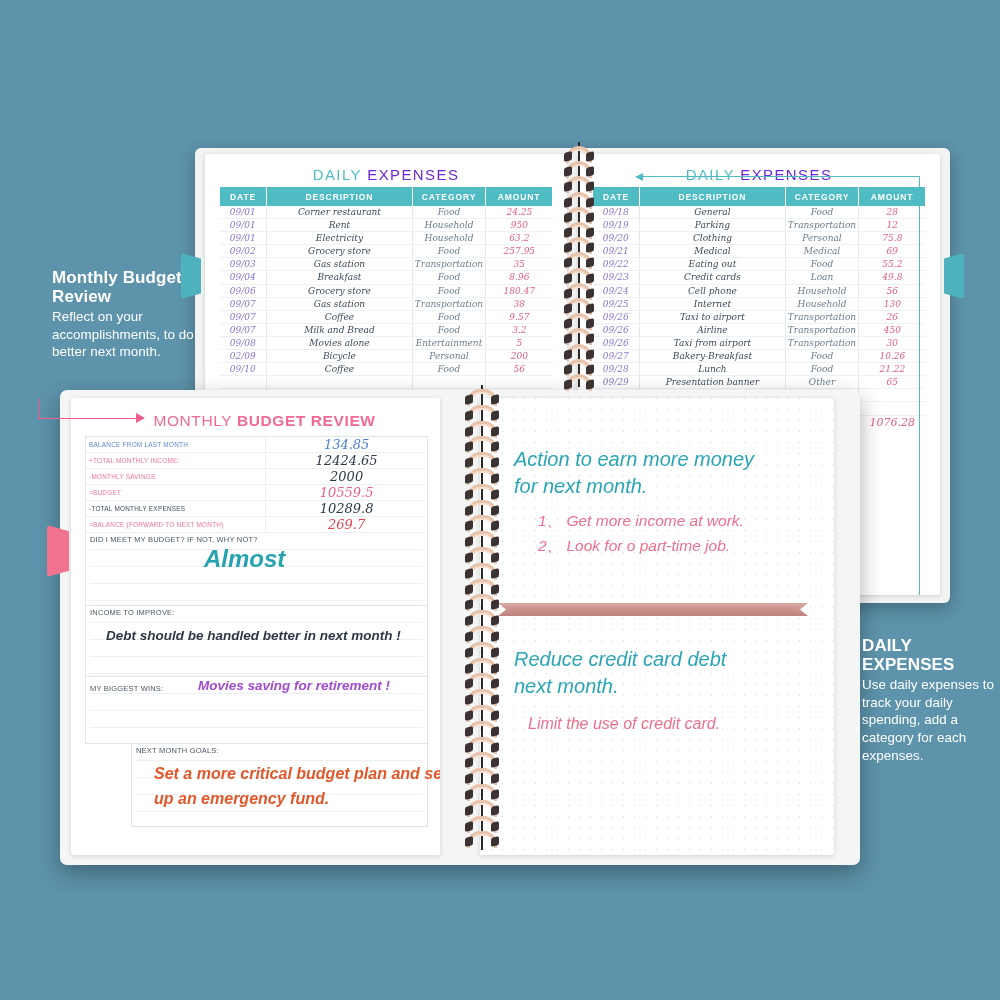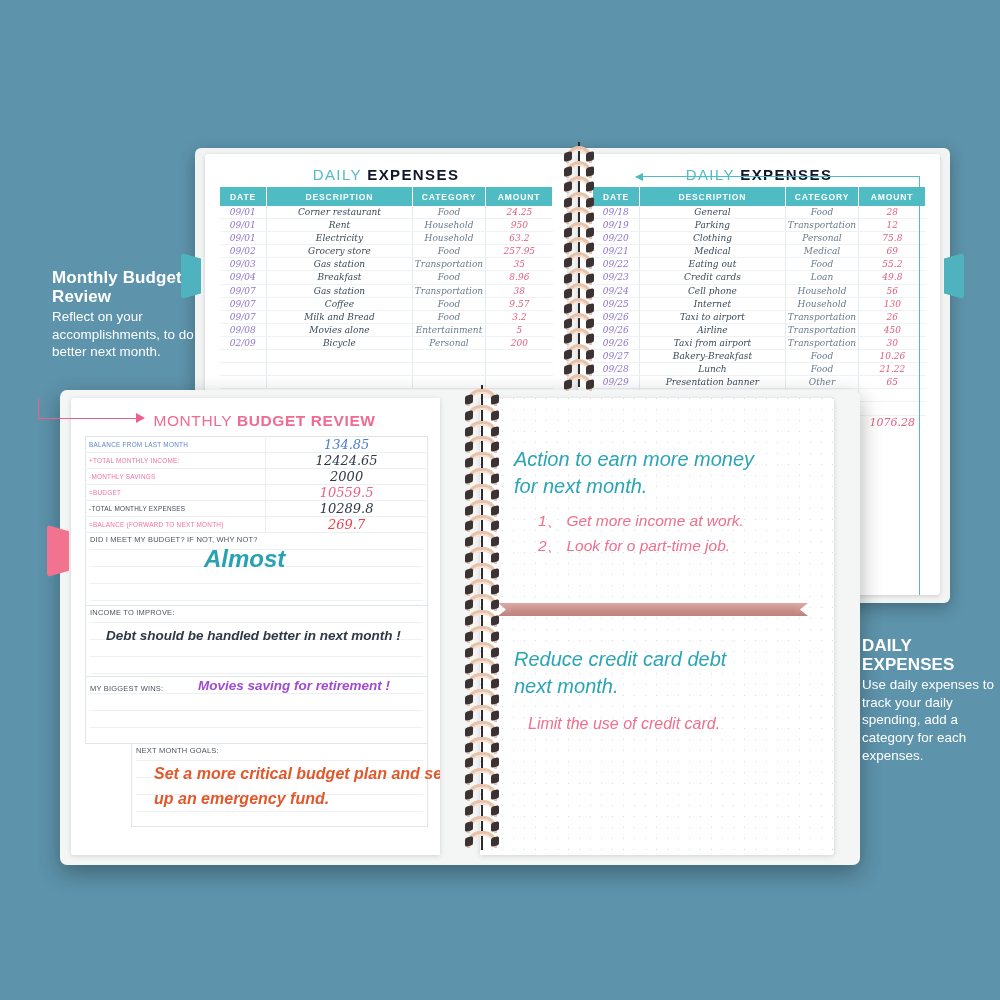--- a/index.html
+++ b/index.html
@@ -66,21 +66,21 @@
   .exp-wrap { position: absolute; left: 14px; right: 14px; top: 12px; bottom: 6px; }
   .exp-title {
     text-align: center;
     font-size: 15px;
     letter-spacing: 1.4px;
     color: #4fbcc4;
     font-weight: 400;
     margin-bottom: 4px;
     white-space: nowrap;
   }
-  .exp-title b { font-weight: 700; color: #0f172a; }
+  .exp-title b { font-weight: 400; color: #6d28d9; }
   .exp-table { width: 100%; border-collapse: collapse; table-layout: fixed; }
   .exp-table th {
     background: #4fbcc4;
     color: #fff;
     font-size: 8.5px;
     font-weight: 700;
     letter-spacing: .9px;
     padding: 3px 0 3px;
     border-left: 1.5px solid #ffffff;
     border-right: 1.5px solid #ffffff;
@@ -375,20 +375,26 @@
                 <td class="c-cat hw">Transportation</td>
                 <td class="c-amt hw">35</td>
               </tr>
               <tr>
                 <td class="c-date hw">09/04</td>
                 <td class="c-desc hw">Breakfast</td>
                 <td class="c-cat hw">Food</td>
                 <td class="c-amt hw">8.96</td>
               </tr>
               <tr>
+                <td class="c-date hw">09/06</td>
+                <td class="c-desc hw">Grocery store</td>
+                <td class="c-cat hw">Food</td>
+                <td class="c-amt hw">180.47</td>
+              </tr>
+              <tr>
                 <td class="c-date hw">09/07</td>
                 <td class="c-desc hw">Gas station</td>
                 <td class="c-cat hw">Transportation</td>
                 <td class="c-amt hw">38</td>
               </tr>
               <tr>
                 <td class="c-date hw">09/07</td>
                 <td class="c-desc hw">Coffee</td>
                 <td class="c-cat hw">Food</td>
                 <td class="c-amt hw">9.57</td>
@@ -403,20 +409,26 @@
                 <td class="c-date hw">09/08</td>
                 <td class="c-desc hw">Movies alone</td>
                 <td class="c-cat hw">Entertainment</td>
                 <td class="c-amt hw">5</td>
               </tr>
               <tr>
                 <td class="c-date hw">02/09</td>
                 <td class="c-desc hw">Bicycle</td>
                 <td class="c-cat hw">Personal</td>
                 <td class="c-amt hw">200</td>
+              </tr>
+              <tr>
+                <td class="c-date hw">09/10</td>
+                <td class="c-desc hw">Coffee</td>
+                <td class="c-cat hw">Food</td>
+                <td class="c-amt hw">56</td>
               </tr>
               <tr>
                 <td class="c-date hw"></td>
                 <td class="c-desc hw"></td>
                 <td class="c-cat hw"></td>
                 <td class="c-amt hw"></td>
               </tr>
               <tr>
                 <td class="c-date hw"></td>
                 <td class="c-desc hw"></td>

